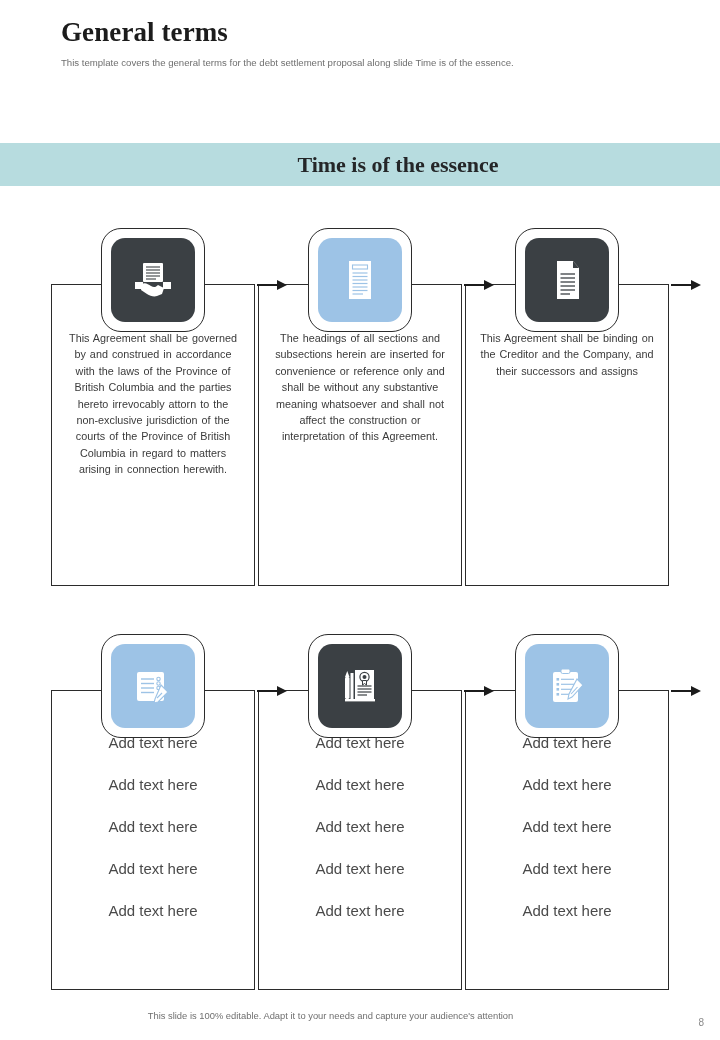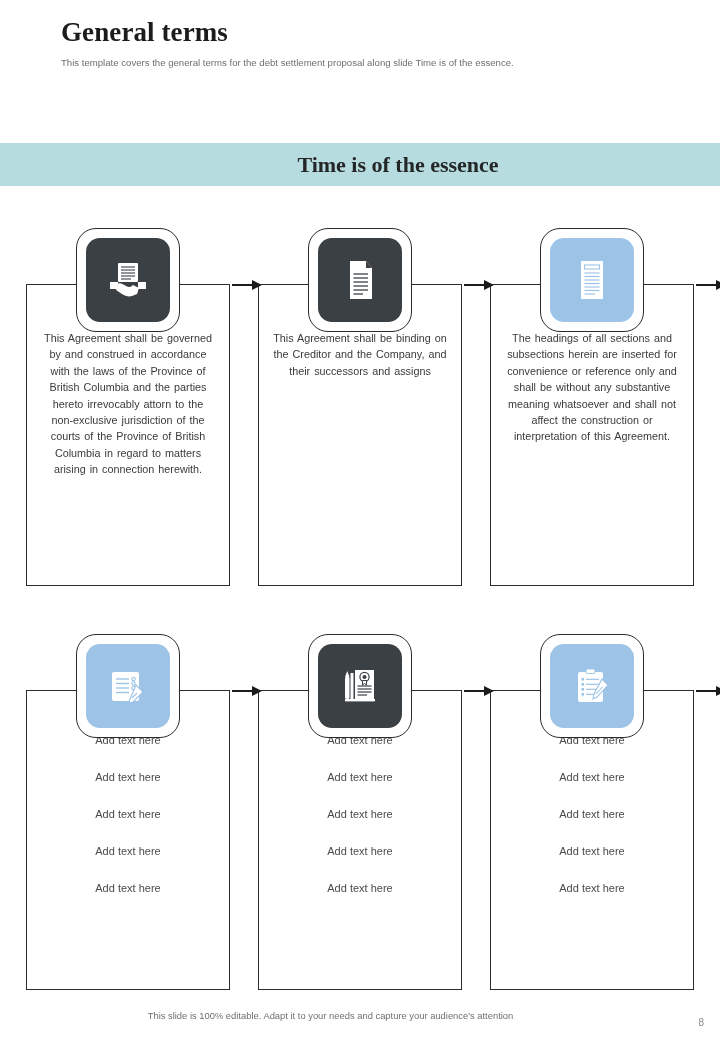--- a/index.html
+++ b/index.html
@@ -57,21 +57,21 @@
     color: #242628;
   }
 
   
   .proc-row {
     position: absolute;
     left: 0;
     width: 720px;
     display: flex;
     justify-content: space-between;
-    padding: 0 26px;
+    padding: 0 51px;
     box-sizing: border-box;
   }
   .proc-row.row-1 { top: 228px; }
   .proc-row.row-2 { top: 634px; }
 
   .proc-item {
     position: relative;
     width: 204px;
   }
 
@@ -162,21 +162,21 @@
     font-size: 10.8px;
     line-height: 1.52;
     color: #3a3a3a;
     word-spacing: 1px;
   }
   .placeholder-list {
     padding-top: 44px;
     text-align: center;
   }
   .placeholder-item {
-    font-size: 11px;
+    font-size: 15px;
     color: #4a4a4a;
     margin-bottom: 25px;
   }
   .placeholder-item:last-child { margin-bottom: 0; }
 
   
   .slide-footer {
     position: absolute;
     left: 0;
     bottom: 17px;
@@ -228,48 +228,20 @@
       </div>
     </div>
     <div class="arrow">
       <span class="shaft"></span>
         <span class="head"></span>
     </div>
     <div class="proc-card">
       <span class="card-top-stub left"></span>
       <span class="card-top-stub right"></span>
       <div class="card-body">This Agreement shall be governed by and construed in accordance with the laws of the Province of British Columbia and the parties hereto irrevocably attorn to the non-exclusive jurisdiction of the courts of the Province of British Columbia in regard to matters arising in connection herewith.</div>
-    </div>
-  </div>
-
-  <div class="proc-item">
-    <div class="icon-badge">
-      <div class="icon-inner dark">
-        <svg width="42" height="46" viewBox="0 0 42 46">
-          <path d="M11 4 L27 4 L33 11 L33 42 L11 42 Z" fill="#ffffff"></path>
-          <path d="M27 4 L27 11 L33 11 Z" fill="#3b4044"></path>
-          <g stroke="#3b4044" stroke-width="1.3">
-            <line x1="14.5" y1="17" x2="29" y2="17"></line>
-            <line x1="14.5" y1="21" x2="29" y2="21"></line>
-            <line x1="14.5" y1="25" x2="29" y2="25"></line>
-            <line x1="14.5" y1="29" x2="29" y2="29"></line>
-            <line x1="14.5" y1="33" x2="29" y2="33"></line>
-            <line x1="14.5" y1="37" x2="24" y2="37"></line>
-          </g>
-        </svg>
-      </div>
-    </div>
-    <div class="arrow">
-      <span class="shaft"></span>
-        <span class="head"></span>
-    </div>
-    <div class="proc-card">
-      <span class="card-top-stub left"></span>
-      <span class="card-top-stub right"></span>
-      <div class="card-body">This Agreement shall be binding on the Creditor and the Company, and their successors and assigns</div>
     </div>
   </div>
 
   <div class="proc-item">
     <div class="icon-badge">
       <div class="icon-inner blue">
         <svg width="42" height="46" viewBox="0 0 42 46">
           <rect x="10" y="4" width="22" height="38" fill="#ffffff"></rect>
           <rect x="13.5" y="8" width="15" height="4" fill="none" stroke="#9dc3e6" stroke-width="1.1"></rect>
           <g stroke="#9dc3e6" stroke-width="1.2">
@@ -285,20 +257,48 @@
       </div>
     </div>
     <div class="arrow">
       <span class="shaft"></span>
         <span class="head"></span>
     </div>
     <div class="proc-card">
       <span class="card-top-stub left"></span>
       <span class="card-top-stub right"></span>
       <div class="card-body">The headings of all sections and subsections herein are inserted for convenience or reference only and shall be without any substantive meaning whatsoever and shall not affect the construction or interpretation of this Agreement.</div>
+    </div>
+  </div>
+
+  <div class="proc-item">
+    <div class="icon-badge">
+      <div class="icon-inner dark">
+        <svg width="42" height="46" viewBox="0 0 42 46">
+          <path d="M11 4 L27 4 L33 11 L33 42 L11 42 Z" fill="#ffffff"></path>
+          <path d="M27 4 L27 11 L33 11 Z" fill="#3b4044"></path>
+          <g stroke="#3b4044" stroke-width="1.3">
+            <line x1="14.5" y1="17" x2="29" y2="17"></line>
+            <line x1="14.5" y1="21" x2="29" y2="21"></line>
+            <line x1="14.5" y1="25" x2="29" y2="25"></line>
+            <line x1="14.5" y1="29" x2="29" y2="29"></line>
+            <line x1="14.5" y1="33" x2="29" y2="33"></line>
+            <line x1="14.5" y1="37" x2="24" y2="37"></line>
+          </g>
+        </svg>
+      </div>
+    </div>
+    <div class="arrow">
+      <span class="shaft"></span>
+        <span class="head"></span>
+    </div>
+    <div class="proc-card">
+      <span class="card-top-stub left"></span>
+      <span class="card-top-stub right"></span>
+      <div class="card-body">This Agreement shall be binding on the Creditor and the Company, and their successors and assigns</div>
     </div>
   </div>
 </div>
 
 <div class="proc-row row-2">
 
   <div class="proc-item">
     <div class="icon-badge">
       <div class="icon-inner blue">
         <svg width="46" height="46" viewBox="0 0 46 46">

